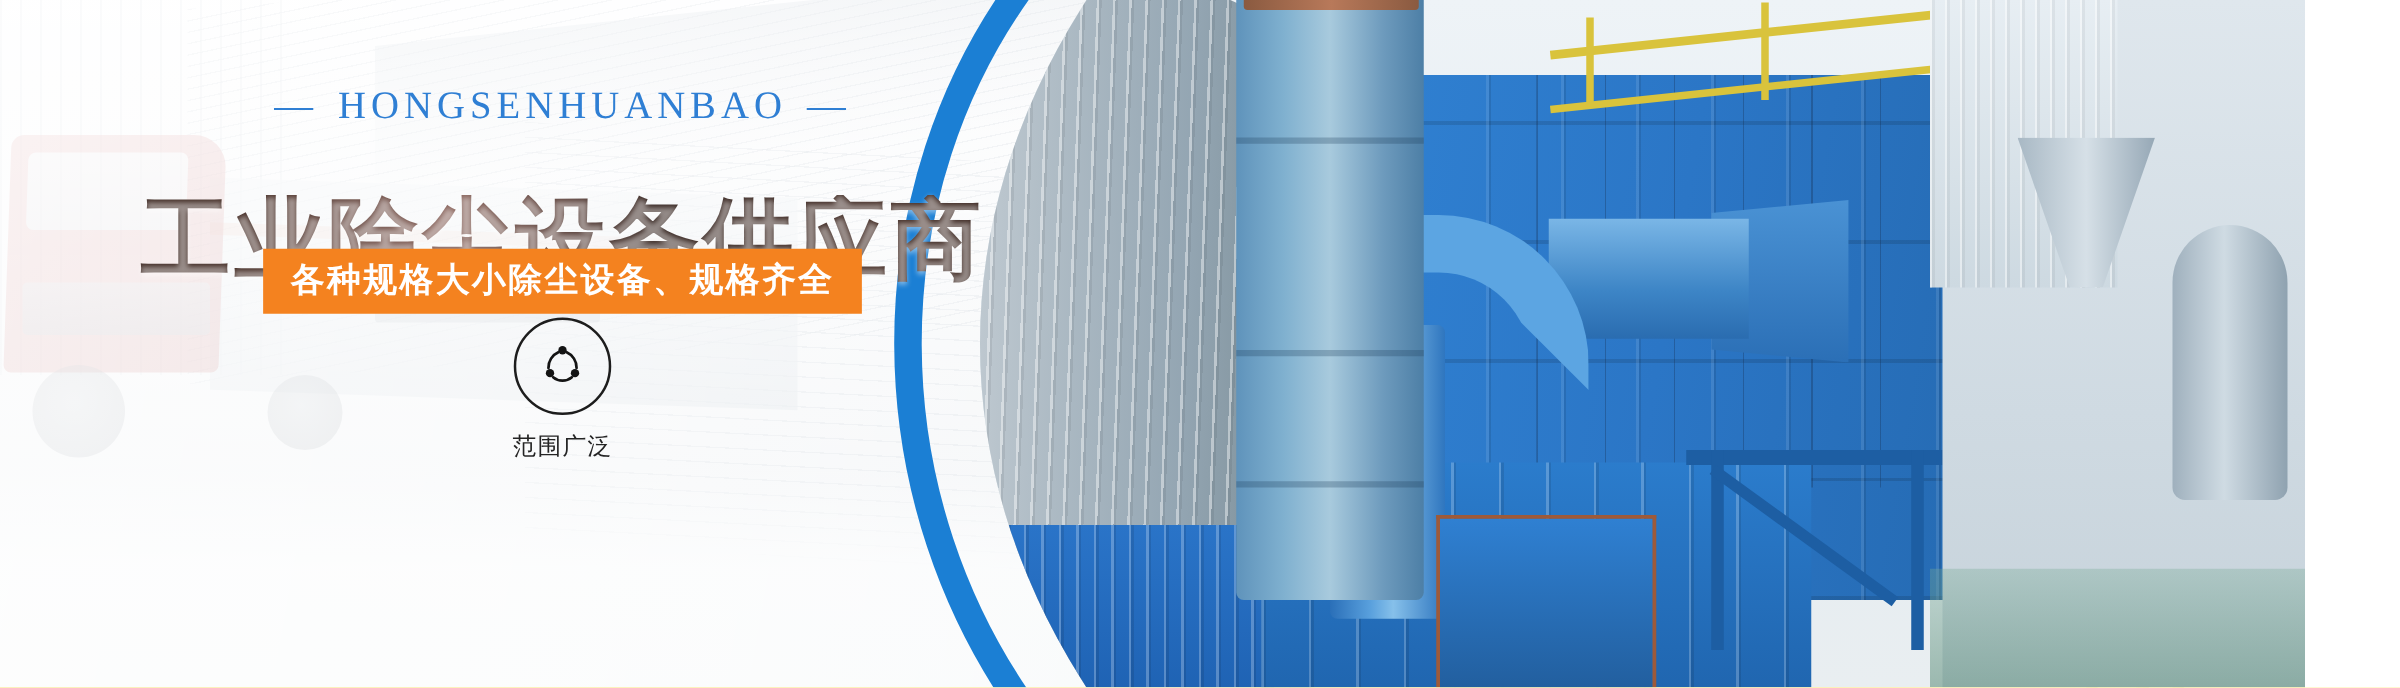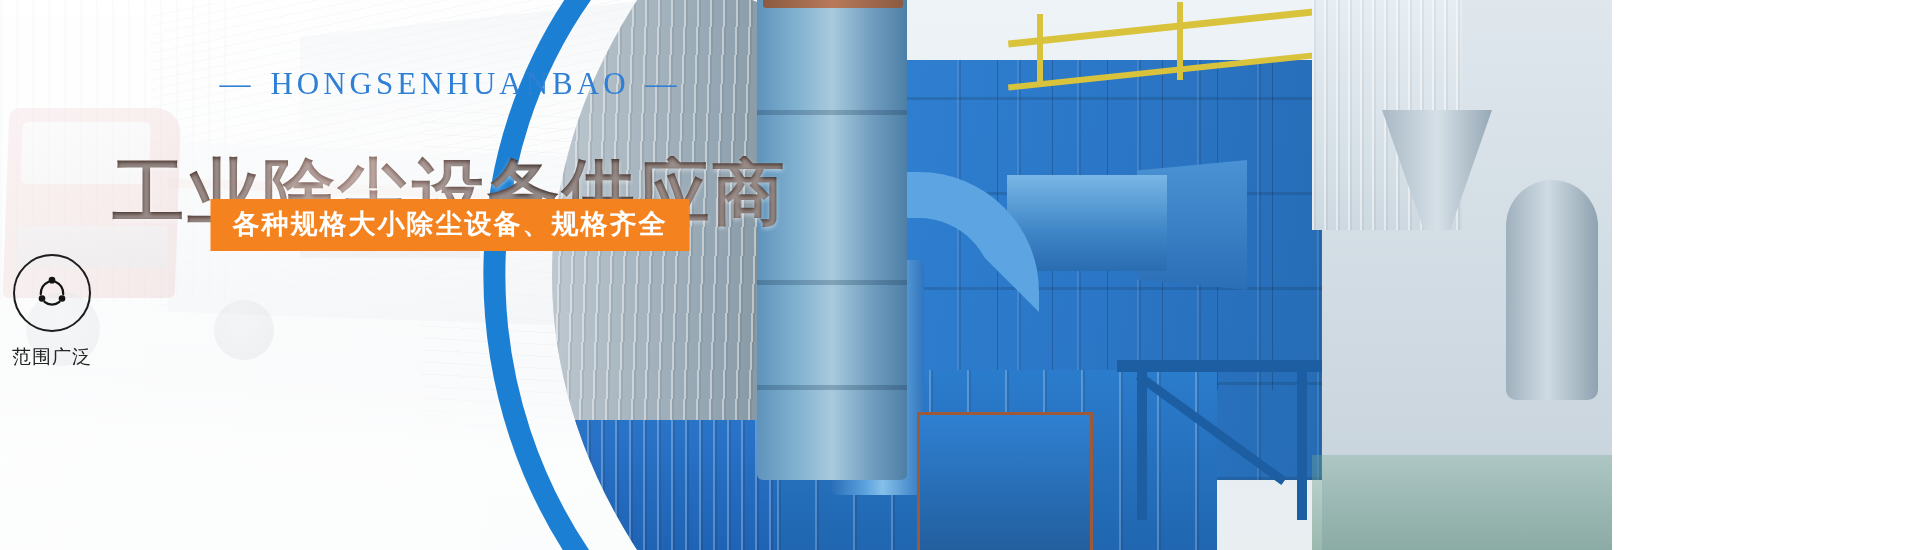--- a/index.html
+++ b/index.html
@@ -1,21 +1,21 @@
 <!DOCTYPE html>
 <html><head>
 <meta charset="utf-8">
 <title>Banner</title>
 <style>
   html,body{margin:0;padding:0;background:#fff;}
   body{font-family:"Liberation Sans","DejaVu Sans",sans-serif;}
 
   #banner{
     position:relative;
-    width:1612px;height:550px;
+    width:1844px;height:550px;
     overflow:hidden;
     background:#fde047;
   }
 
   
   .bg-left{
     position:absolute;left:0;top:0;width:1000px;height:550px;
     background:
       linear-gradient(180deg,#fdfdfe 0%,#f3f5f7 40%,#eceff2 70%,#e6eaee 100%);
     overflow:hidden;
@@ -293,21 +293,21 @@
   .subbar{
     position:absolute;left:50%;transform:translateX(-50%);
     top:199px;
     background:#f4821f;
     padding:7px 22px 9px;
     color:#ffffff;font-size:27px;font-weight:bold;letter-spacing:2px;
     white-space:nowrap;
   }
   .features{
     position:absolute;left:0;top:254px;width:900px;
-    display:flex;justify-content:space-between;gap:42px;
+    display:flex;justify-content:center;gap:42px;
   }
   .feature{width:104px;text-align:center;}
   .fcircle{
     width:74px;height:74px;margin:0 auto;
     border:2.5px solid #1d1d1d;border-radius:50%;
     display:flex;align-items:center;justify-content:center;
     background:rgba(255,255,255,.06);
   }
   .flabel{
     margin-top:12px;font-size:19px;color:#242424;letter-spacing:1px;

